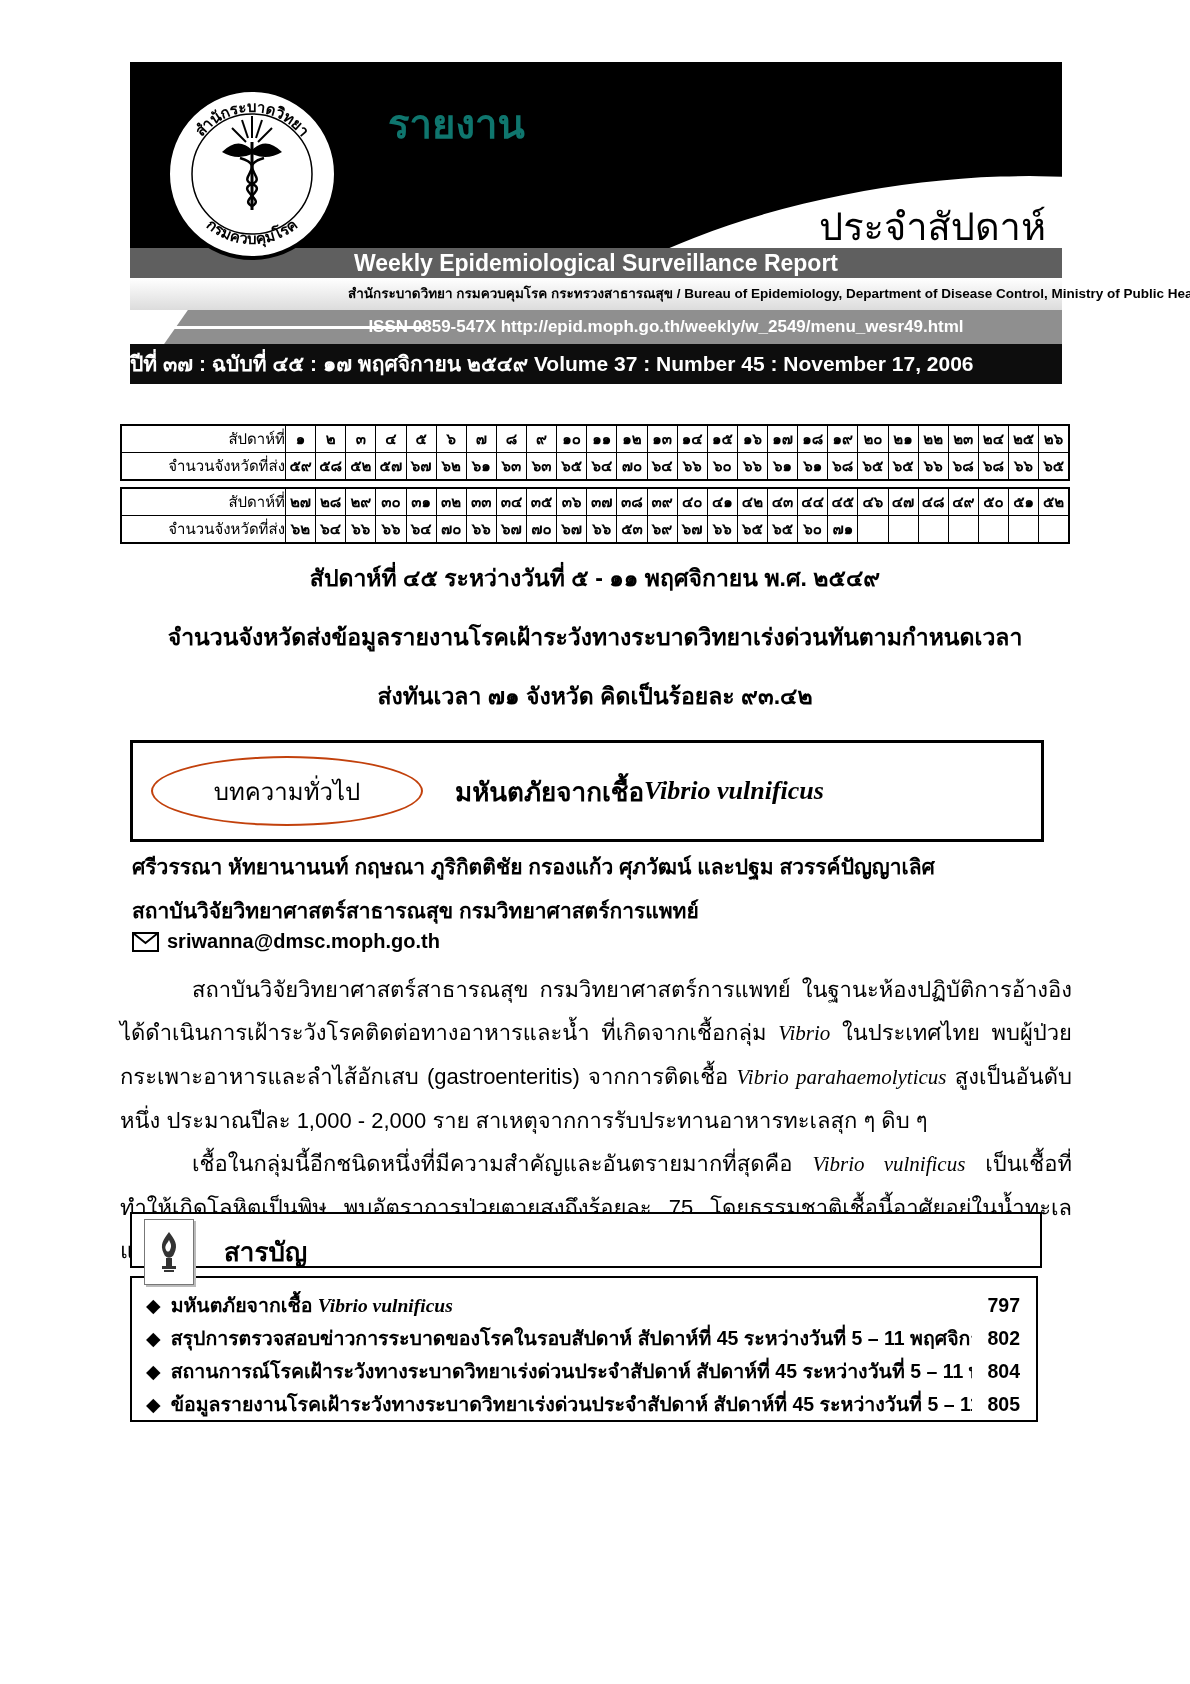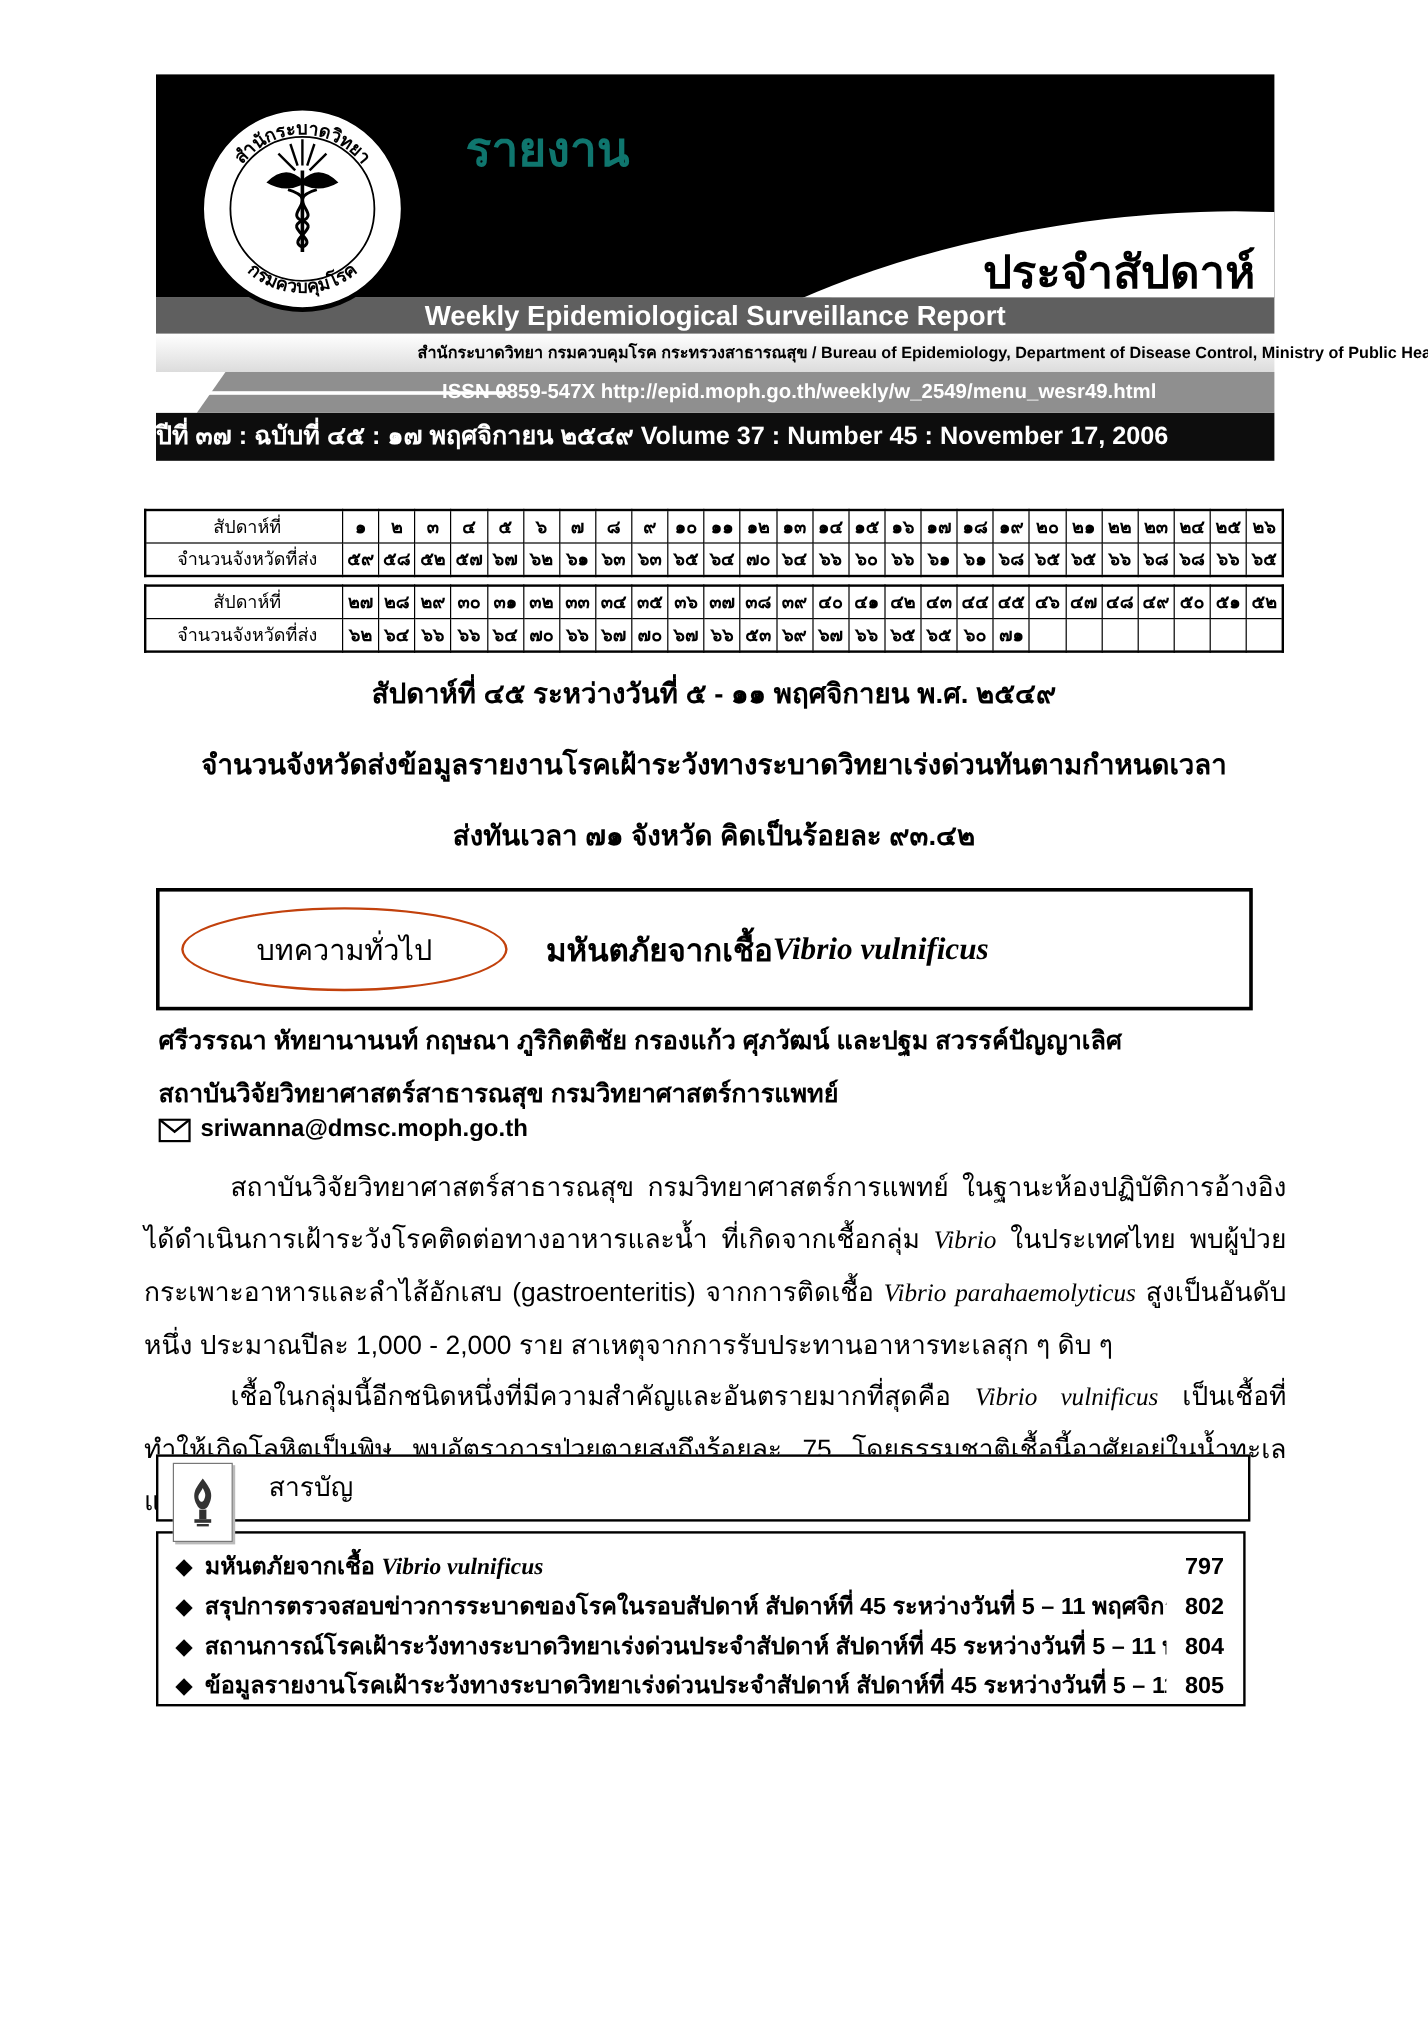--- a/index.html
+++ b/index.html
@@ -8,21 +8,21 @@
 
   
   .masthead{position:absolute;top:62px;left:130px;width:932px;height:322px;}
   .mast-top{position:relative;width:100%;height:186px;background:#000;overflow:hidden;}
   .swoosh{position:absolute;border-radius:50%;}
   .swoosh-gray{left:330px;top:150px;width:800px;height:330px;background:#a9a9a9;transform:rotate(-9deg);}
   .swoosh-white{left:368px;top:124px;width:820px;height:336px;background:#fff;transform:rotate(-9deg);}
   .word-report{position:absolute;left:258px;top:30px;font-size:40px;font-weight:bold;color:#0f766e;z-index:3;}
   .title-main{position:absolute;right:14px;top:70px;font-size:49px;font-weight:bold;color:#000;z-index:3;letter-spacing:1px;
     text-shadow:-2px -2px 0 #fff,2px -2px 0 #fff,-2px 2px 0 #fff,2px 2px 0 #fff,0 -2px 0 #fff,0 2px 0 #fff,-2px 0 0 #fff,2px 0 0 #fff;}
-  .title-sub{position:absolute;right:16px;top:134px;font-size:38px;font-weight:bold;color:#000;z-index:3;}
+  .title-sub{position:absolute;right:16px;top:134px;font-size:38px;font-weight:normal;color:#000;z-index:3;}
   .wesr{position:absolute;left:256px;top:132px;z-index:3;font-family:"Liberation Serif","DejaVu Serif",serif;
         font-style:italic;font-weight:bold;font-size:42px;line-height:1.0;color:#000;
         border-top:4px solid #000;border-bottom:4px solid #000;padding:0 10px 2px 2px;}
   .seal{position:absolute;left:34px;top:24px;width:176px;height:176px;z-index:6;}
   .mast-weekly{height:30px;background:#5f5f5f;color:#fff;font-weight:bold;font-size:23px;line-height:30px;
                text-align:center;position:relative;z-index:2;}
   .mast-bureau{height:32px;background:linear-gradient(to bottom,#ffffff,#dcdcdc);color:#000;font-weight:bold;
                font-size:13.5px;line-height:32px;padding-left:218px;white-space:nowrap;}
   .mast-issn{position:relative;height:34px;background:#8f8f8f;color:#fff;font-weight:bold;font-size:17px;
              line-height:34px;text-align:center;padding-left:140px;white-space:nowrap;}
@@ -30,21 +30,21 @@
   .issn-wedge{position:absolute;left:-14px;top:0;width:60px;height:34px;background:#fff;transform:skewX(-35deg);}
   .mast-volume{height:40px;background:#0d0d0d;color:#fff;font-weight:bold;font-size:21px;line-height:40px;
                padding-left:0;white-space:nowrap;}
 
   
   table.weeks{position:absolute;left:120px;width:950px;border-collapse:collapse;table-layout:fixed;
               border:2px solid #000;background:#fff;}
   #table1{top:424px;} #table2{top:487px;}
   table.weeks td{border:1px solid #000;height:26px;text-align:center;font-weight:bold;font-size:15px;
                  padding:0;overflow:hidden;}
-  table.weeks td.lbl{width:158px;text-align:center;font-weight:normal;font-size:15px;padding-left:5px;}
+  table.weeks td.lbl{width:158px;text-align:right;font-weight:normal;font-size:15px;padding-left:5px;}
 
   
   .announce{position:absolute;top:560px;left:0;width:100%;text-align:center;}
   .announce .ln{font-size:23px;font-weight:bold;margin-bottom:23px;}
   .stars{font-size:27px;letter-spacing:14px;margin-top:8px;font-weight:bold;}
 
   
   .article-box{position:absolute;top:740px;left:130px;width:908px;height:96px;border:3px solid #000;background:#fff;}
   .badge-ellipse{position:absolute;left:18px;top:13px;width:268px;height:66px;border:2px solid #c2410c;
                  border-radius:50%;display:flex;align-items:center;justify-content:center;font-size:24px;}
@@ -61,21 +61,21 @@
 
   
   .body-text{position:absolute;top:968px;left:120px;width:952px;font-size:22px;line-height:43px;text-align:justify;}
   .body-text p{margin:0;text-indent:72px;}
   .body-text .lat-italic{font-size:21px;}
 
   
   .toc-head{position:absolute;top:1212px;left:130px;width:908px;height:52px;border:2px solid #000;background:#fff;}
   .toc-logo{position:absolute;left:12px;top:5px;width:48px;height:64px;background:#fff;border:1px solid #777;
             box-shadow:2px 2px 0 #bbb;z-index:2;display:flex;align-items:center;justify-content:center;}
-  .toc-title{position:absolute;left:92px;top:0;line-height:52px;font-size:22px;font-weight:normal;}
+  .toc-title{position:absolute;left:92px;top:12px;line-height:52px;font-size:26px;font-weight:bold;}
   .toc-body{position:absolute;top:1276px;left:130px;width:908px;height:146px;border:2px solid #000;background:#fff;
             box-sizing:border-box;padding:12px 16px 0 14px;}
   .toc-item{display:flex;align-items:baseline;height:33px;font-size:19.5px;font-weight:bold;white-space:nowrap;}
   .toc-bullet{font-size:19px;margin-right:10px;}
   .toc-text{flex:1 1 auto;overflow:hidden;}
   .toc-page{margin-left:8px;text-align:right;min-width:40px;}
 </style>
 </head>
 <body>
 

